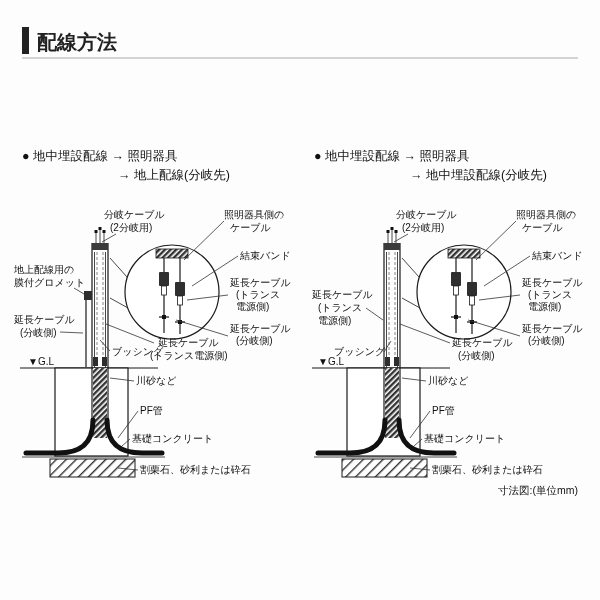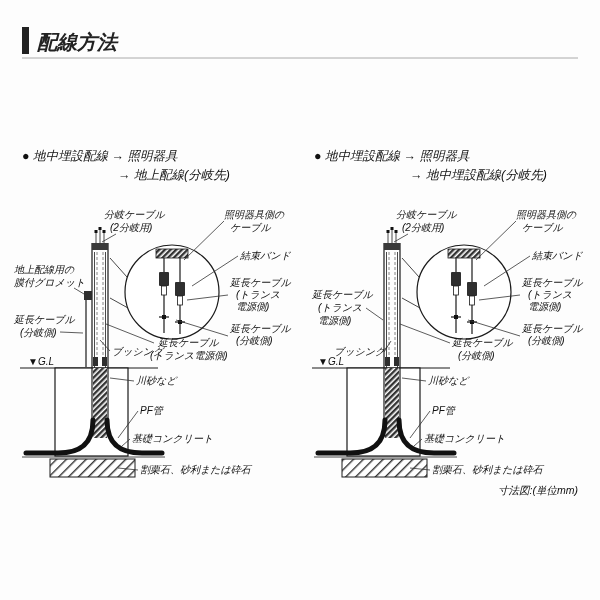--- a/index.html
+++ b/index.html
@@ -1,17 +1,17 @@
 <!DOCTYPE html>
 <html><head>
 <meta charset="utf-8">
 <style>
   html,body{margin:0;padding:0;background:#fdfdfd;}
   #page{position:relative;width:600px;height:600px;background:#fdfdfd;overflow:hidden;
-        font-family:"Liberation Sans","DejaVu Sans",sans-serif;font-style:italic;}
+        font-family:"Liberation Sans","DejaVu Sans",sans-serif;}
   svg{position:absolute;left:0;top:0;}
   text{fill:#1a1a1a;font-family:"Liberation Sans","DejaVu Sans",sans-serif;}
   .ttl{font-size:20px;font-weight:bold;fill:#222;}
   .hdr{font-size:12.5px;fill:#111;}
   .lbl{font-size:10px;fill:#111;}
   .fn{font-size:10.5px;fill:#111;}
   .ln{stroke:#1a1a1a;stroke-width:1.2;fill:none;}
   .thin{stroke:#1a1a1a;stroke-width:0.8;fill:none;}
   .cable{stroke:#666;stroke-width:0.8;fill:none;stroke-dasharray:3,2;}
   .pipe{stroke:#111;stroke-width:5;fill:none;stroke-linecap:round;}

